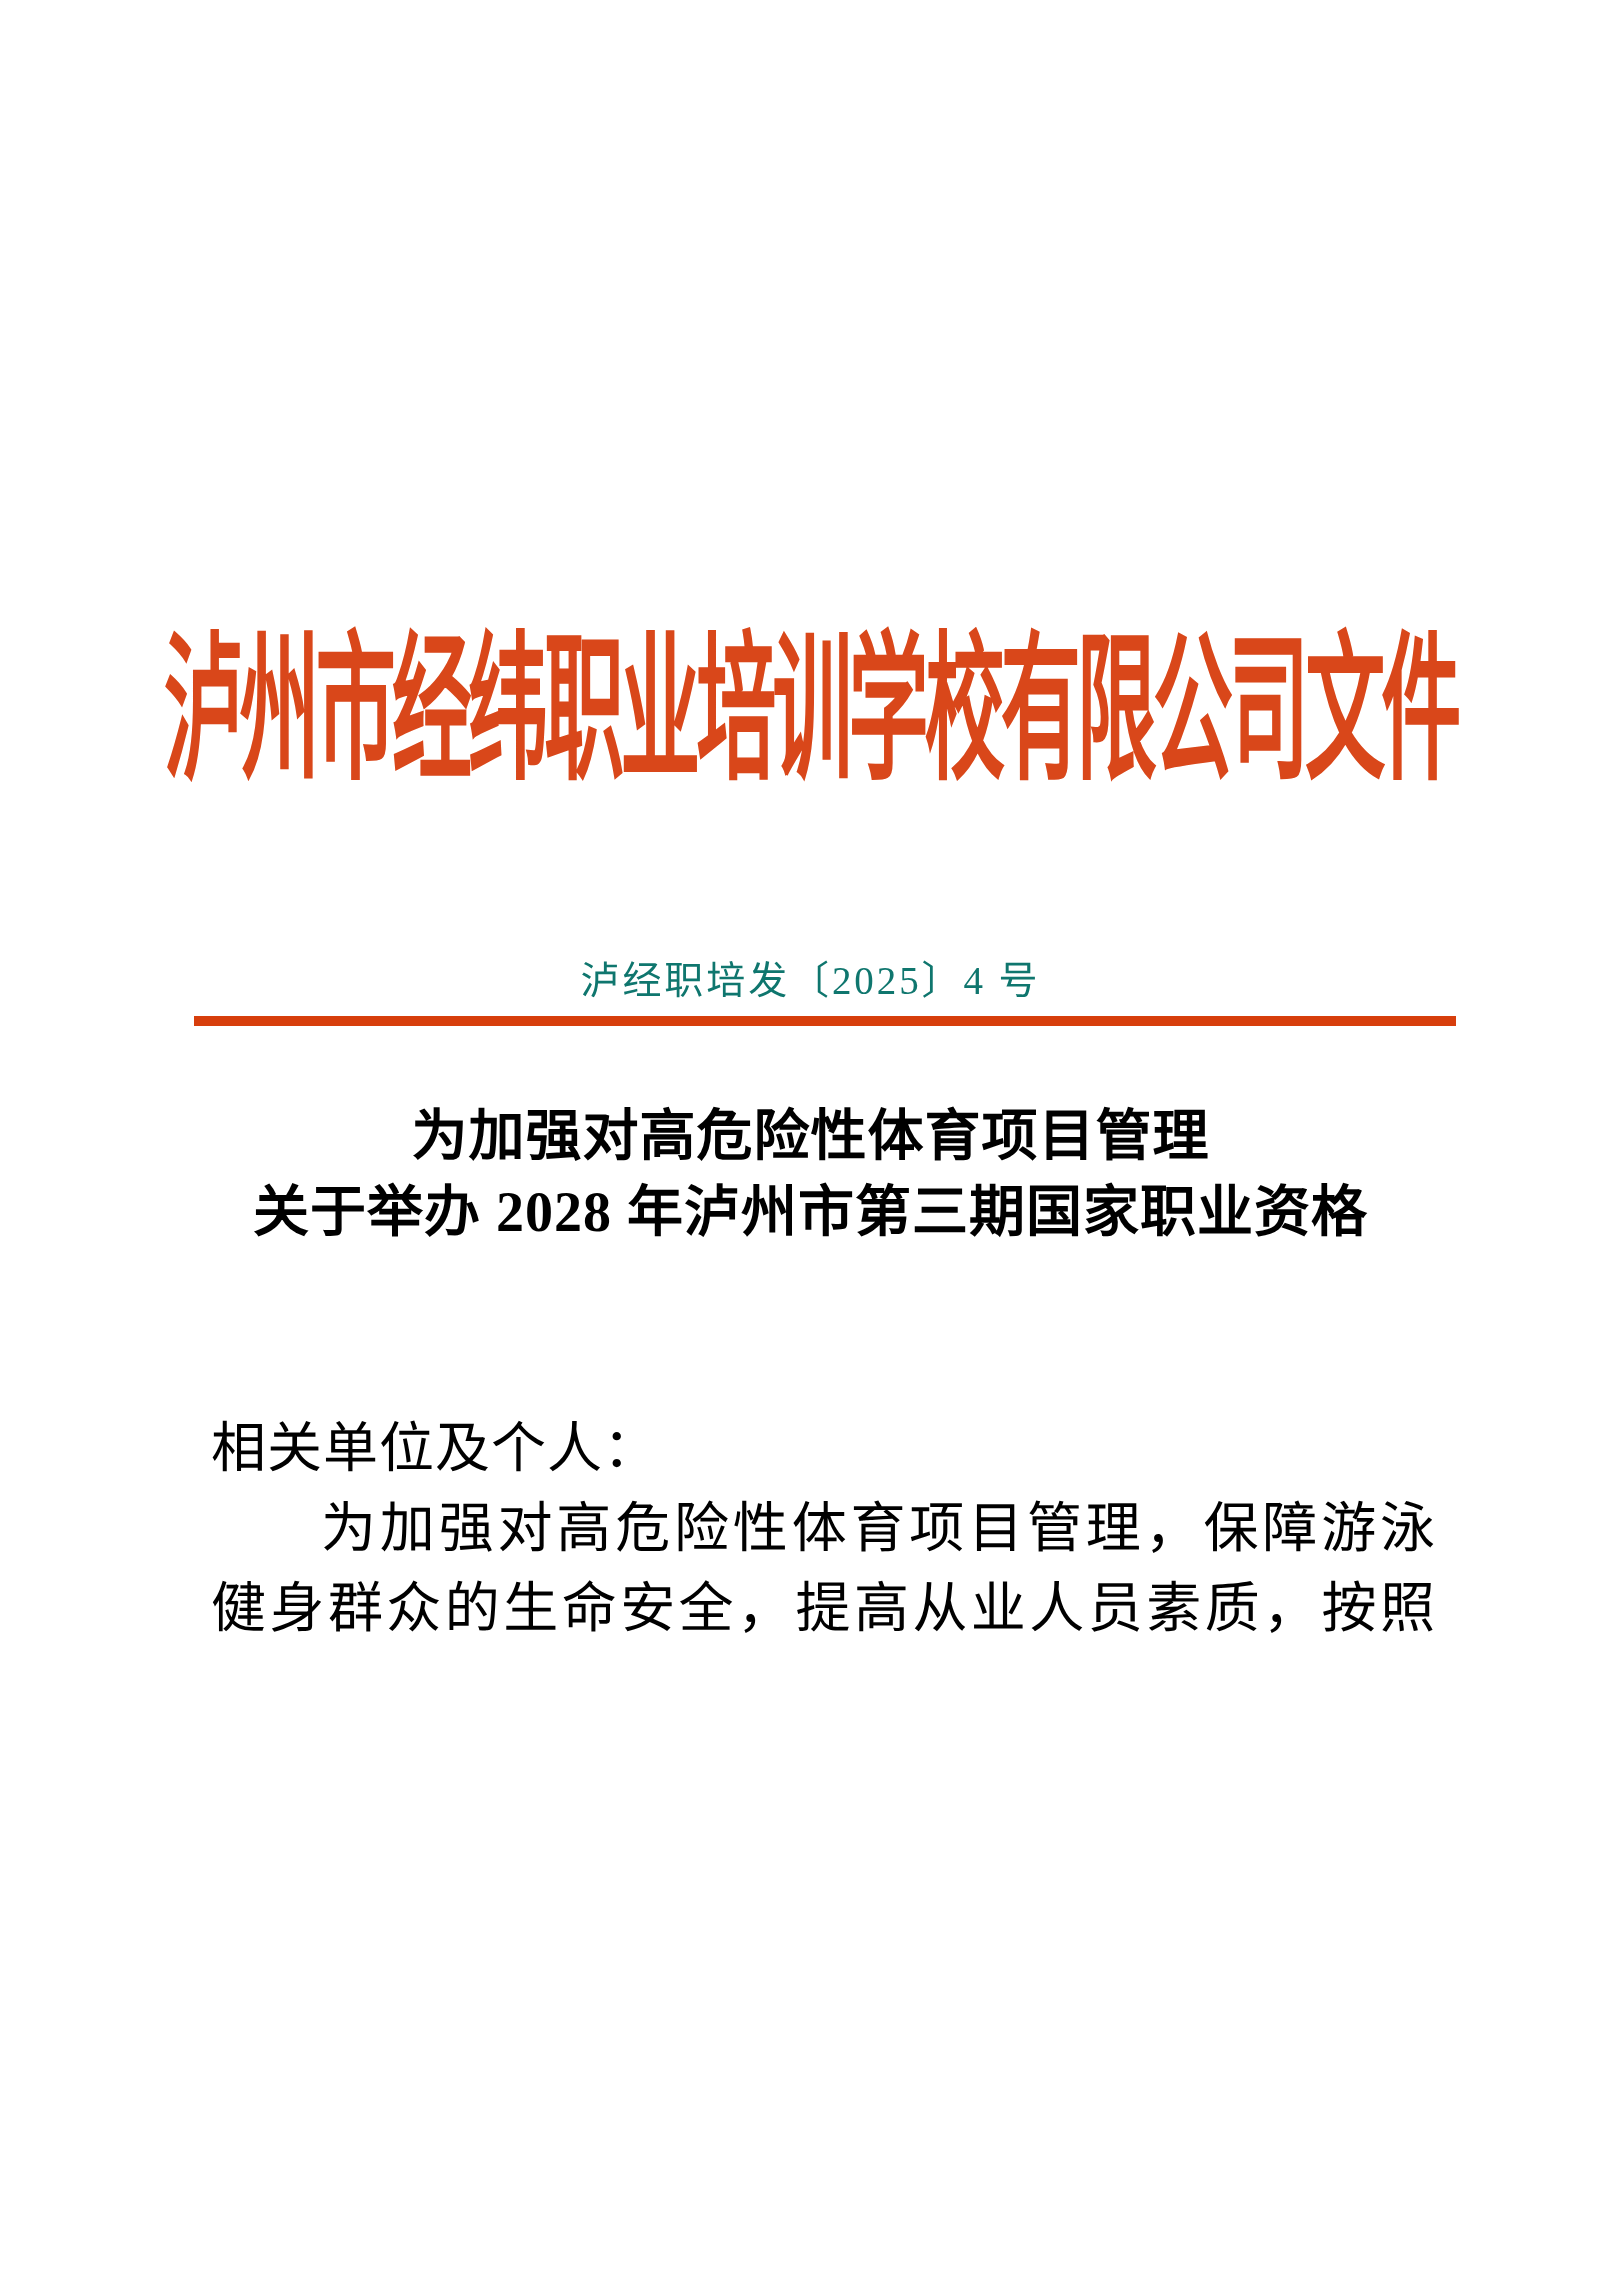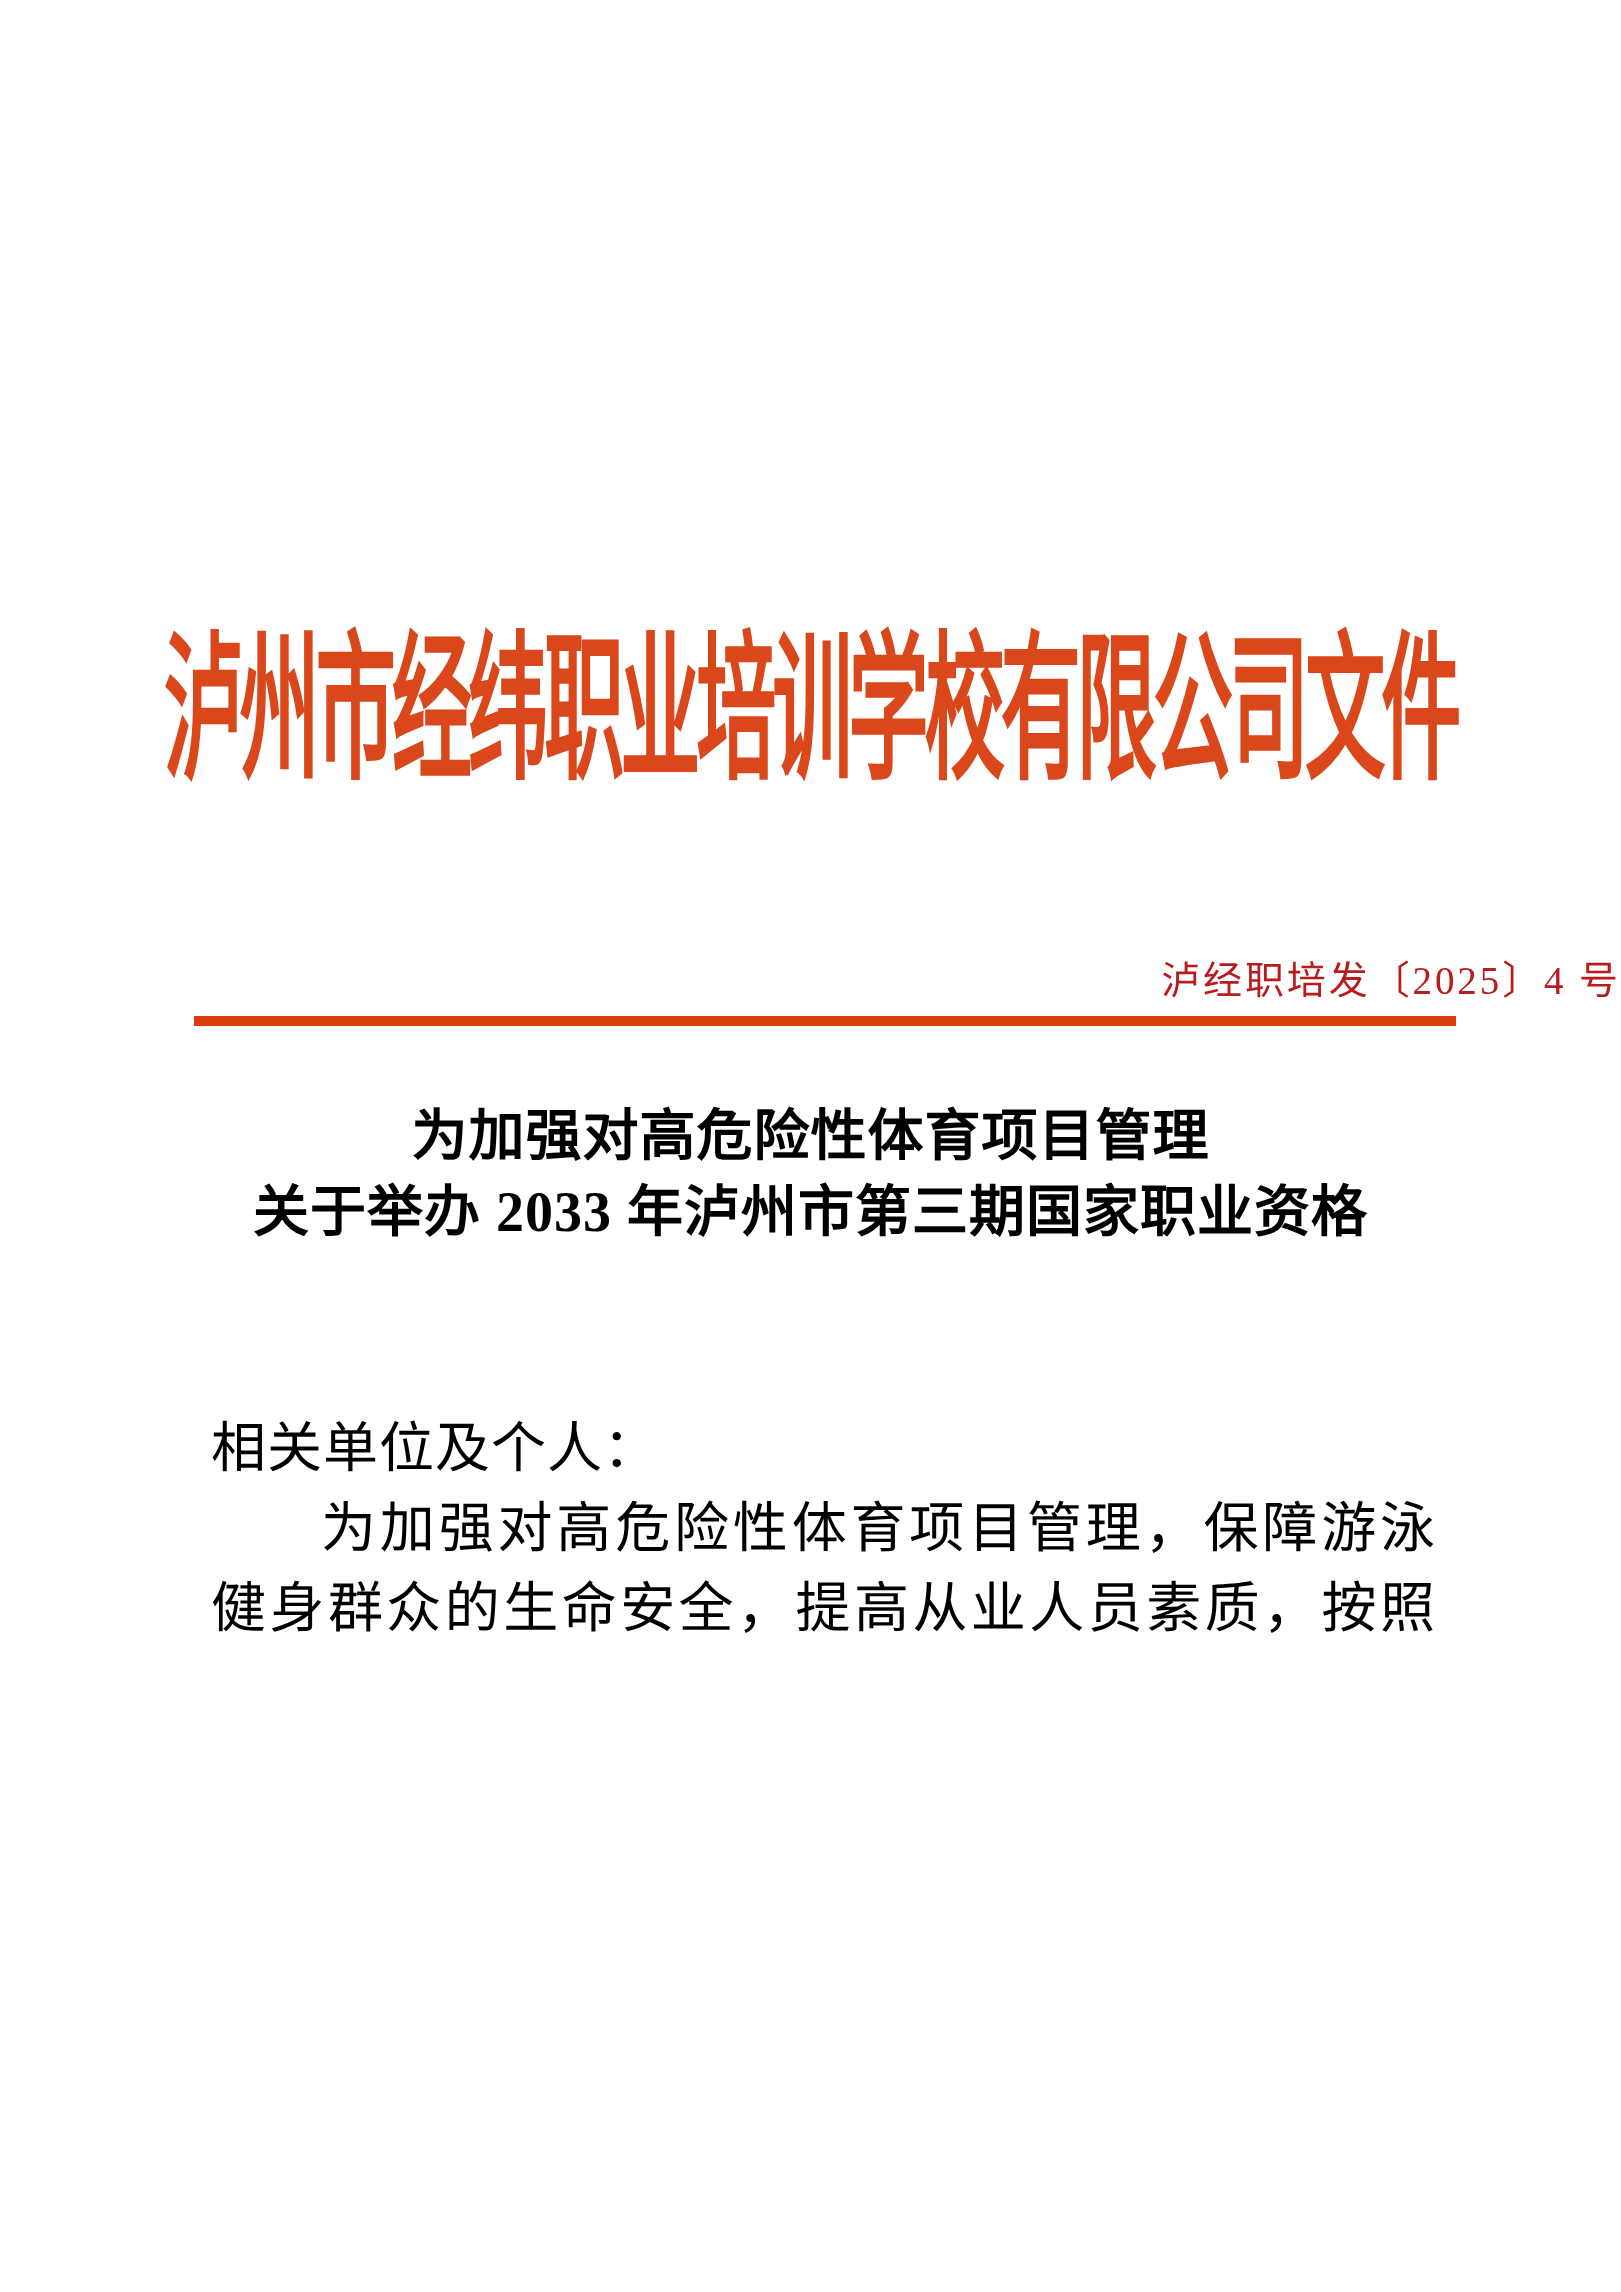--- a/index.html
+++ b/index.html
@@ -34,25 +34,25 @@
     color: var(--masthead-color, #d9471a);
     transform: scaleY(2.0);
     transform-origin: top center;
   }
   
   .doc-number {
     position: absolute;
     top: 953px;
     left: 0;
     width: 100%;
-    text-align: right;
+    text-align: center;
     font-size: 39px;
     line-height: 55px;
     letter-spacing: 2.9px;
-    color: #b91c1c;
+    color: #0f766e;
   }
   
   .red-rule {
     position: absolute;
     top: 1016px;
     left: 194px;
     width: 1262px;
     height: 9.8px;
     background: var(--divider-color, #d73e0c);
   }
@@ -96,21 +96,21 @@
   <div class="masthead">
     <span class="masthead-text">泸州市经纬职业培训学校有限公司文件</span>
   </div>
 
   <div class="doc-number">泸经职培发〔2025〕4 号</div>
 
   <div class="red-rule"></div>
 
   <div class="doc-title">
     <div>为加强对高危险性体育项目管理</div>
-    <div>关于举办 2033 年泸州市第三期国家职业资格</div>
+    <div>关于举办 2028 年泸州市第三期国家职业资格</div>
   </div>
 
   <div class="doc-body">
     <div class="salutation">相关单位及个人：</div>
     <p class="paragraph">为加强对高危险性体育项目管理，保障游泳健身群众的生命安全，提高从业人员素质，按照国家体育总局职业技能鉴定指导中心《关于进一步做好游泳救生员国家职业资格相关工作的通知》精神，泸州市经纬职业培训学校有限公司拟举办 2027 年泸州市第三期国家职业资格游泳救生员、社会体育指导员培训。成绩合格者将获得国家劳动和社会保障部与国家体育总局统一颁发的国家职业资格证书，全国通用。具体事宜通知如下：</p>
   </div>
 
 </div>
 
 

